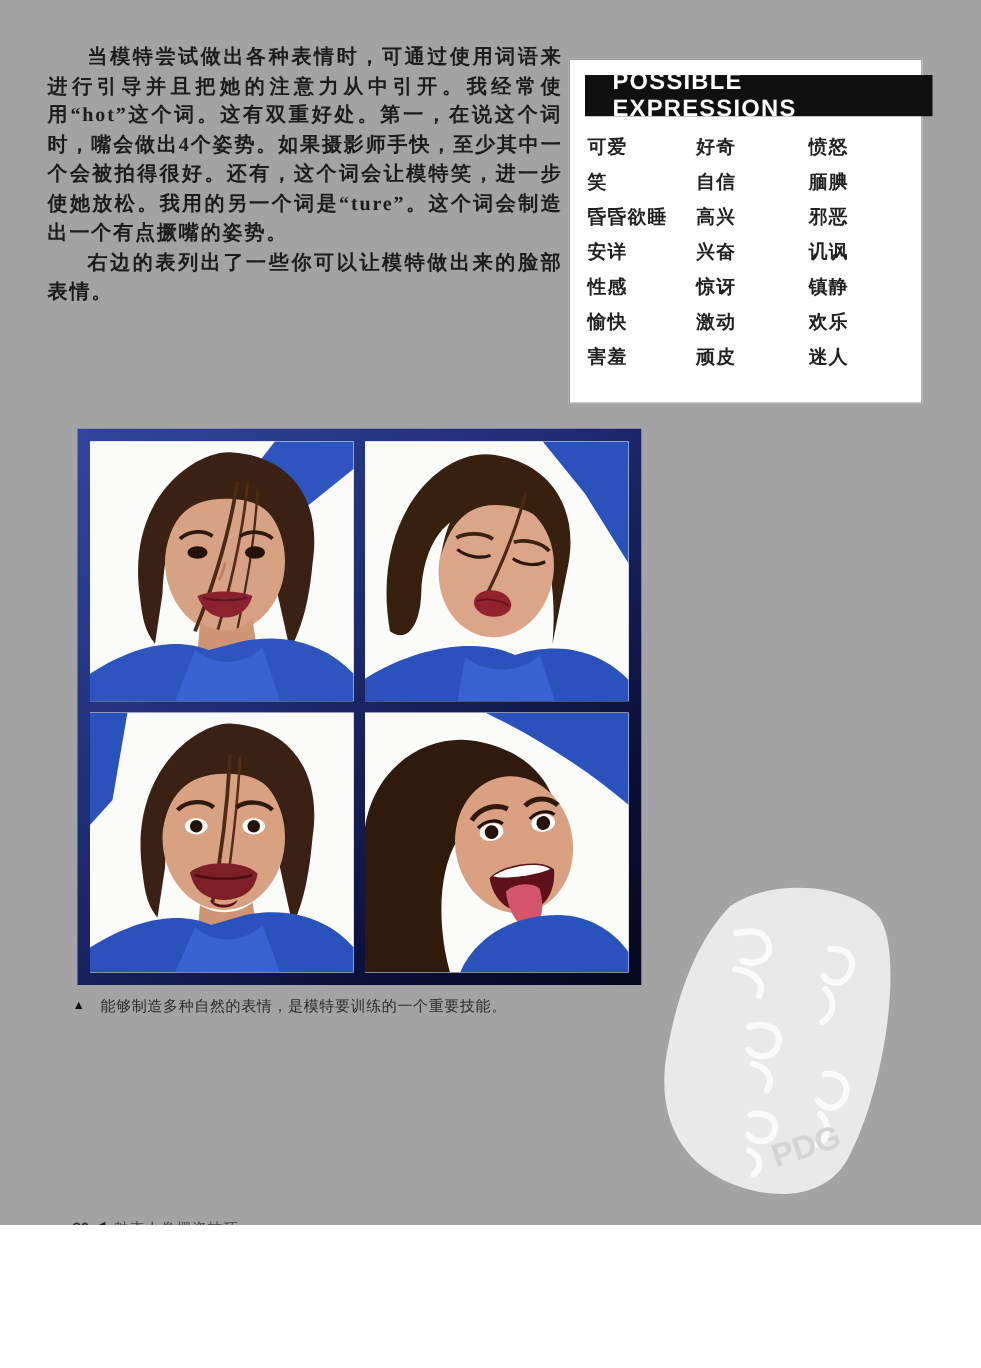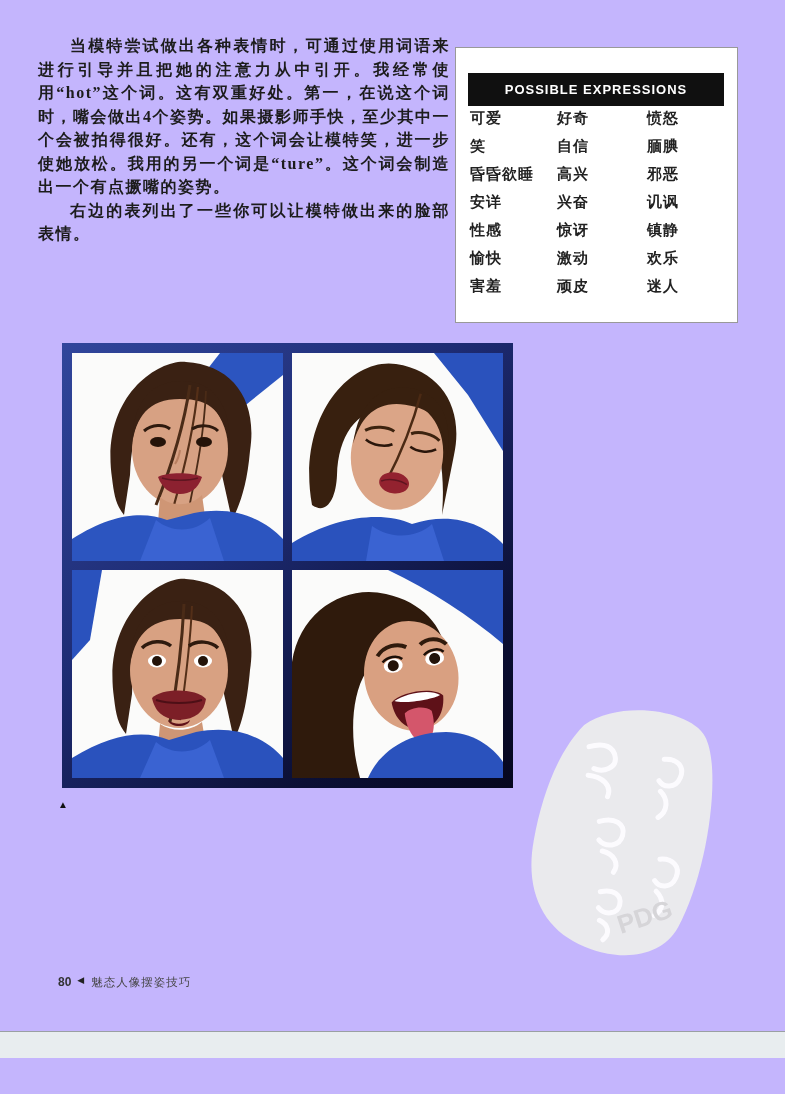--- a/index.html
+++ b/index.html
@@ -1,42 +1,43 @@
 <!DOCTYPE html>
 <html><head>
 <meta charset="utf-8">
 <style>
   html,body{margin:0;padding:0;}
   body{
     width:785px;height:1094px;background:#ffffff;
     font-family:"Liberation Sans", sans-serif;
     -webkit-font-smoothing:antialiased;
   }
-  .page{position:relative;width:785px;height:1094px;background:#c4b5fd;overflow:hidden;}
+  .page{position:relative;width:785px;height:980px;background:#a3a3a3;overflow:hidden;}
 
   
   .text-block{
     position:absolute;left:38px;top:34px;width:412px;
     font-family:"Liberation Serif", serif;
     font-size:16px;line-height:23.5px;letter-spacing:1.5px;
     color:#1c1c1c;font-weight:600;text-align:justify;
   }
   .text-block p{margin:0;text-indent:2em;}
 
   
   .exp-table{
     position:absolute;left:455px;top:47px;width:283px;height:276px;
     border:1px solid #999;background:#fff;box-sizing:border-box;
   }
   .exp-header{
-    position:absolute;left:12px;top:25px;width:256px;height:33px;
+    position:absolute;left:12px;top:12px;width:256px;height:33px;
     background:#101010;color:#ffffff;
     display:flex;align-items:center;justify-content:center;
-    font-size:13px;font-weight:bold;letter-spacing:1px;
+    font-size:19px;font-weight:bold;letter-spacing:1px;
     font-family:"Liberation Sans", sans-serif;
+    padding-left:22px;
   }
   .exp-grid{
     position:absolute;left:14px;top:62px;width:254px;
     display:grid;grid-template-columns:75px 78px 1fr;row-gap:13px;
     font-size:15px;line-height:16px;letter-spacing:1px;
     font-weight:600;color:#222;gap:12px;
   }
 
   
   .photo-frame{
@@ -204,20 +205,21 @@
           <path d="M99 128 C111 122 137 122 145 130 C139 133 108 133 99 128 Z" fill="#ffffff"></path>
           <path d="M107 142 C113 137 128 137 134 144 C136 160 130 174 121 174 C111 172 106 156 107 142 Z" fill="#d4566b"></path>
         </g>
         <path d="M211 208 L76 208 C88 180 118 162 154 162 C180 162 200 176 211 192 Z" fill="#2a52bd"></path>
       </svg>
     </div>
   </figure>
 
   <div class="caption">
     <span class="caption-marker">▲</span>
+    <span>能够制造多种自然的表情，是模特要训练的一个重要技能。</span>
   </div>
 
   <div class="watermark">
     <svg viewBox="0 0 195 260">
       <path d="M32 38 C62 4 132 -2 152 20 C176 46 188 150 172 212 C162 248 120 260 80 252 C40 244 14 212 11 162 C8 116 13 70 32 38 Z" fill="#ededed"></path>
       <g stroke="#ffffff" stroke-width="5" fill="none" stroke-linecap="round">
         <path d="M42 58 C56 50 66 52 70 62 C74 72 62 80 52 78 M48 86 C62 84 74 90 72 102"></path>
         <path d="M118 52 C130 48 140 54 138 66 C136 78 124 80 118 74 M122 84 C132 90 134 102 126 110"></path>
         <path d="M70 128 C84 120 96 124 96 136 C96 148 82 152 74 146 M80 156 C92 156 100 164 96 174"></path>
         <path d="M138 150 C150 146 160 152 158 164 C156 176 144 178 138 172 M142 182 C152 188 154 198 146 206"></path>

